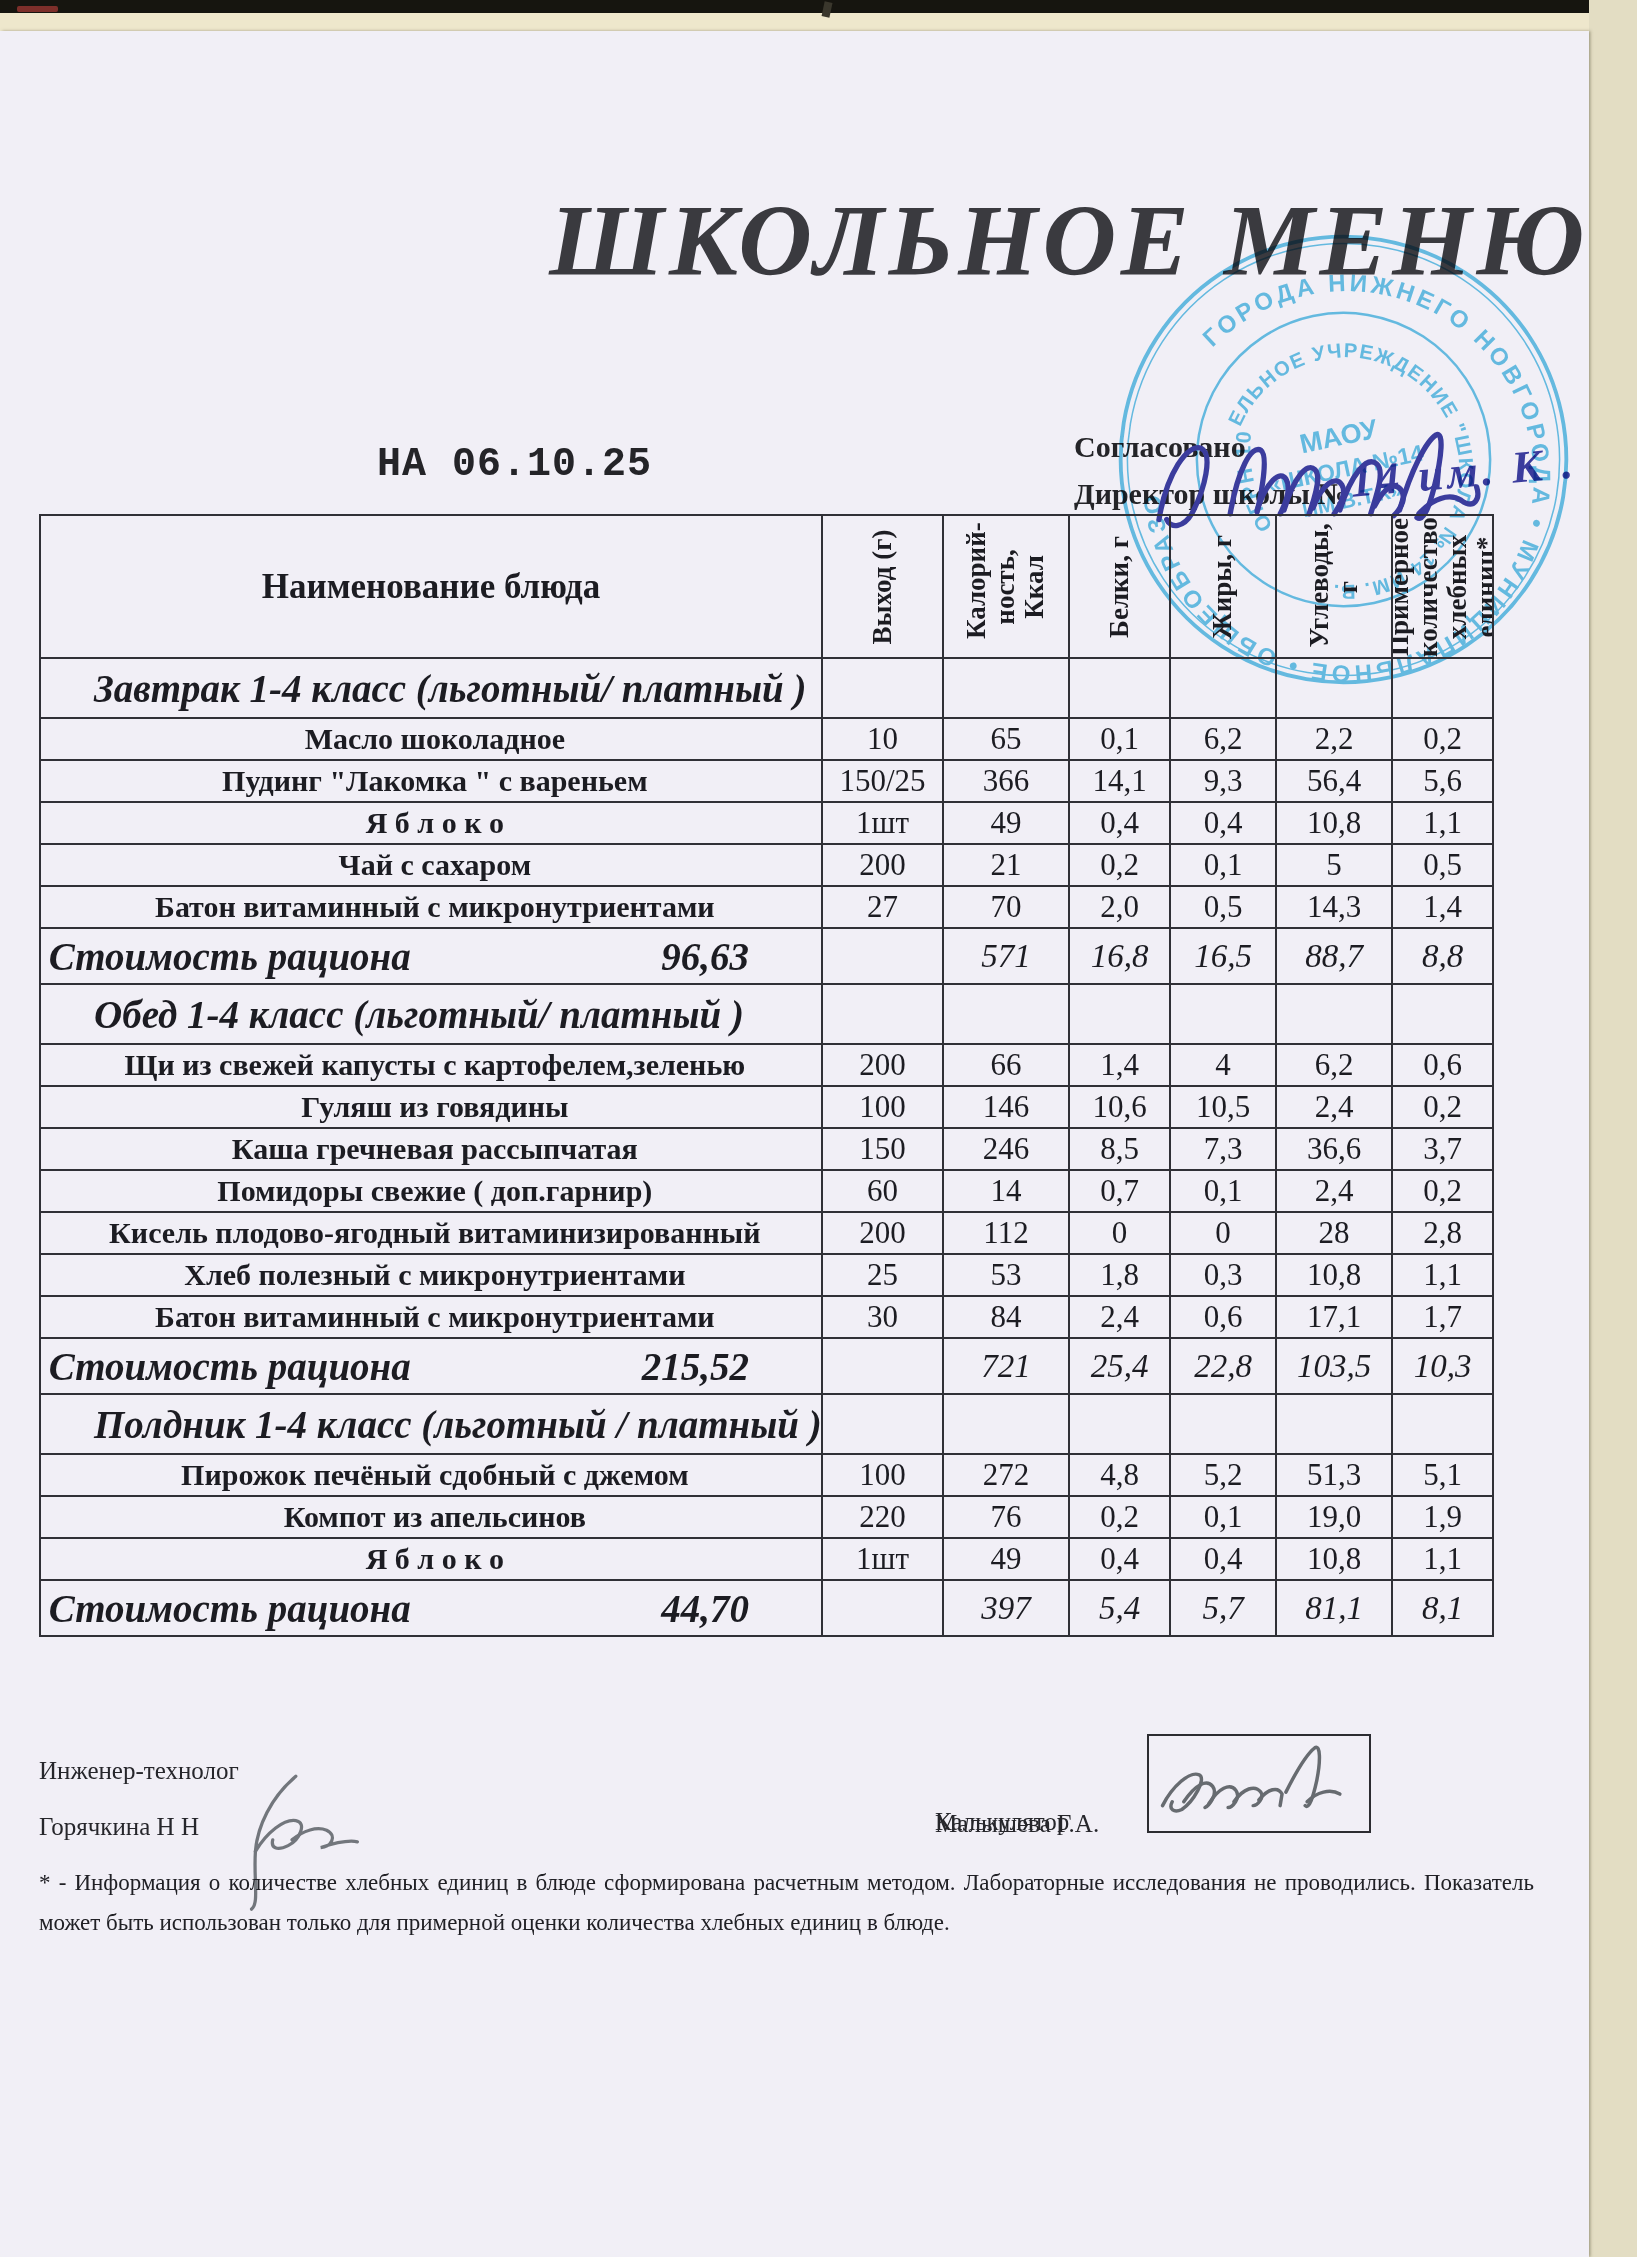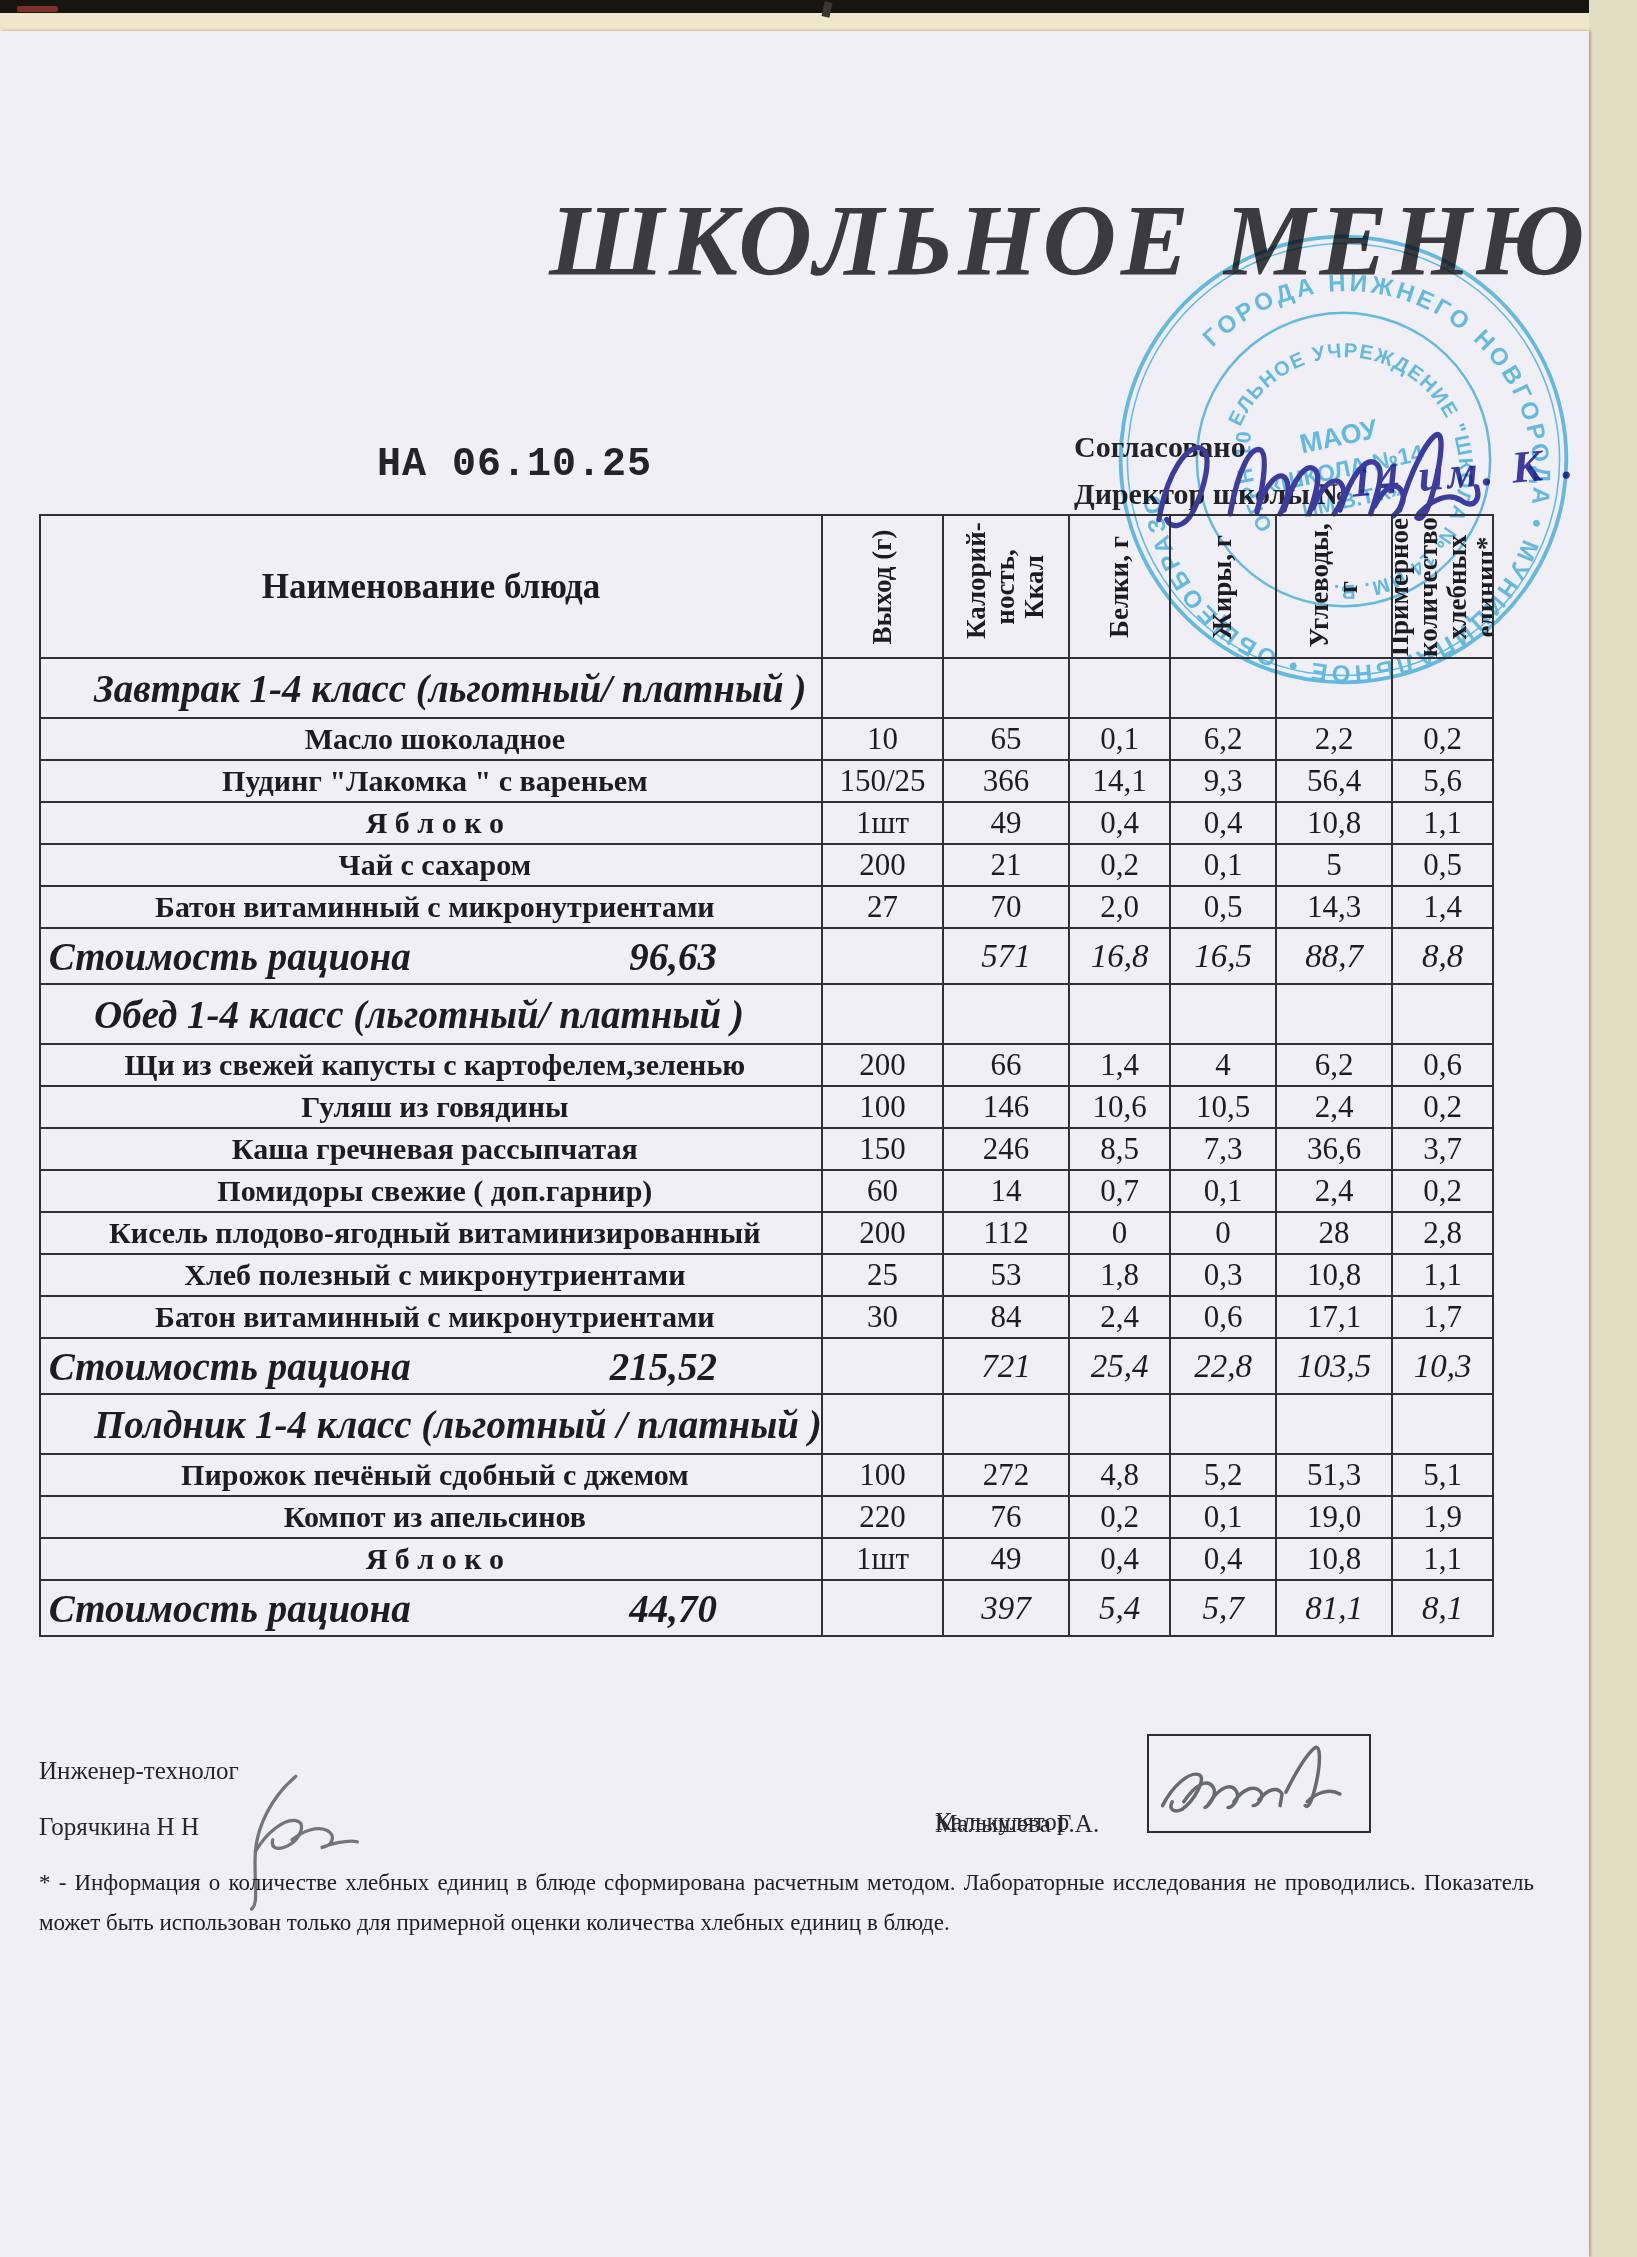--- a/index.html
+++ b/index.html
@@ -28,21 +28,21 @@
   th:nth-child(6) .vert{width:121px;}
   th:nth-child(7) .vert{width:141px;}
   tr.dish{height:42px;}
   tr.dish td:first-child{font-size:30px;font-weight:bold;padding-left:7.7px;white-space:nowrap;}
   tr.dish td{font-size:31px;text-align:center;}
   tr.sec{height:60px;}
   tr.sec td:first-child{font-size:39px;font-weight:bold;font-style:italic;padding-left:53px;white-space:nowrap;}
   tr.sum{height:56px;}
   tr.sum td:first-child{font-size:39px;font-weight:bold;font-style:italic;padding-left:7.7px;}
   tr.sum td{font-size:33px;font-weight:normal;font-style:italic;text-align:center;}
-  .sum-wrap{display:flex;justify-content:space-between;align-items:center;padding-right:104px;}
+  .sum-wrap{display:flex;justify-content:space-between;align-items:center;padding-right:72px;}
   .sign-block{position:absolute;color:#26262b;font-size:25px;}
   .sign-left-role{left:39px;top:1757px;}
   .sign-left-name{left:39px;top:1813px;}
   .sign-right-role{left:935px;top:1808px;}
   .sign-right-name{left:935px;top:1810px;}
   .sig-box{position:absolute;left:1147px;top:1734px;width:220px;height:95px;border:2.9px solid #2c2c31;}
   .sig-svg{position:absolute;}
   .footnote{position:absolute;left:39px;top:1863px;width:1495px;font-size:23px;color:#202025;text-align:justify;line-height:1.72;}
 </style>
 </head>

